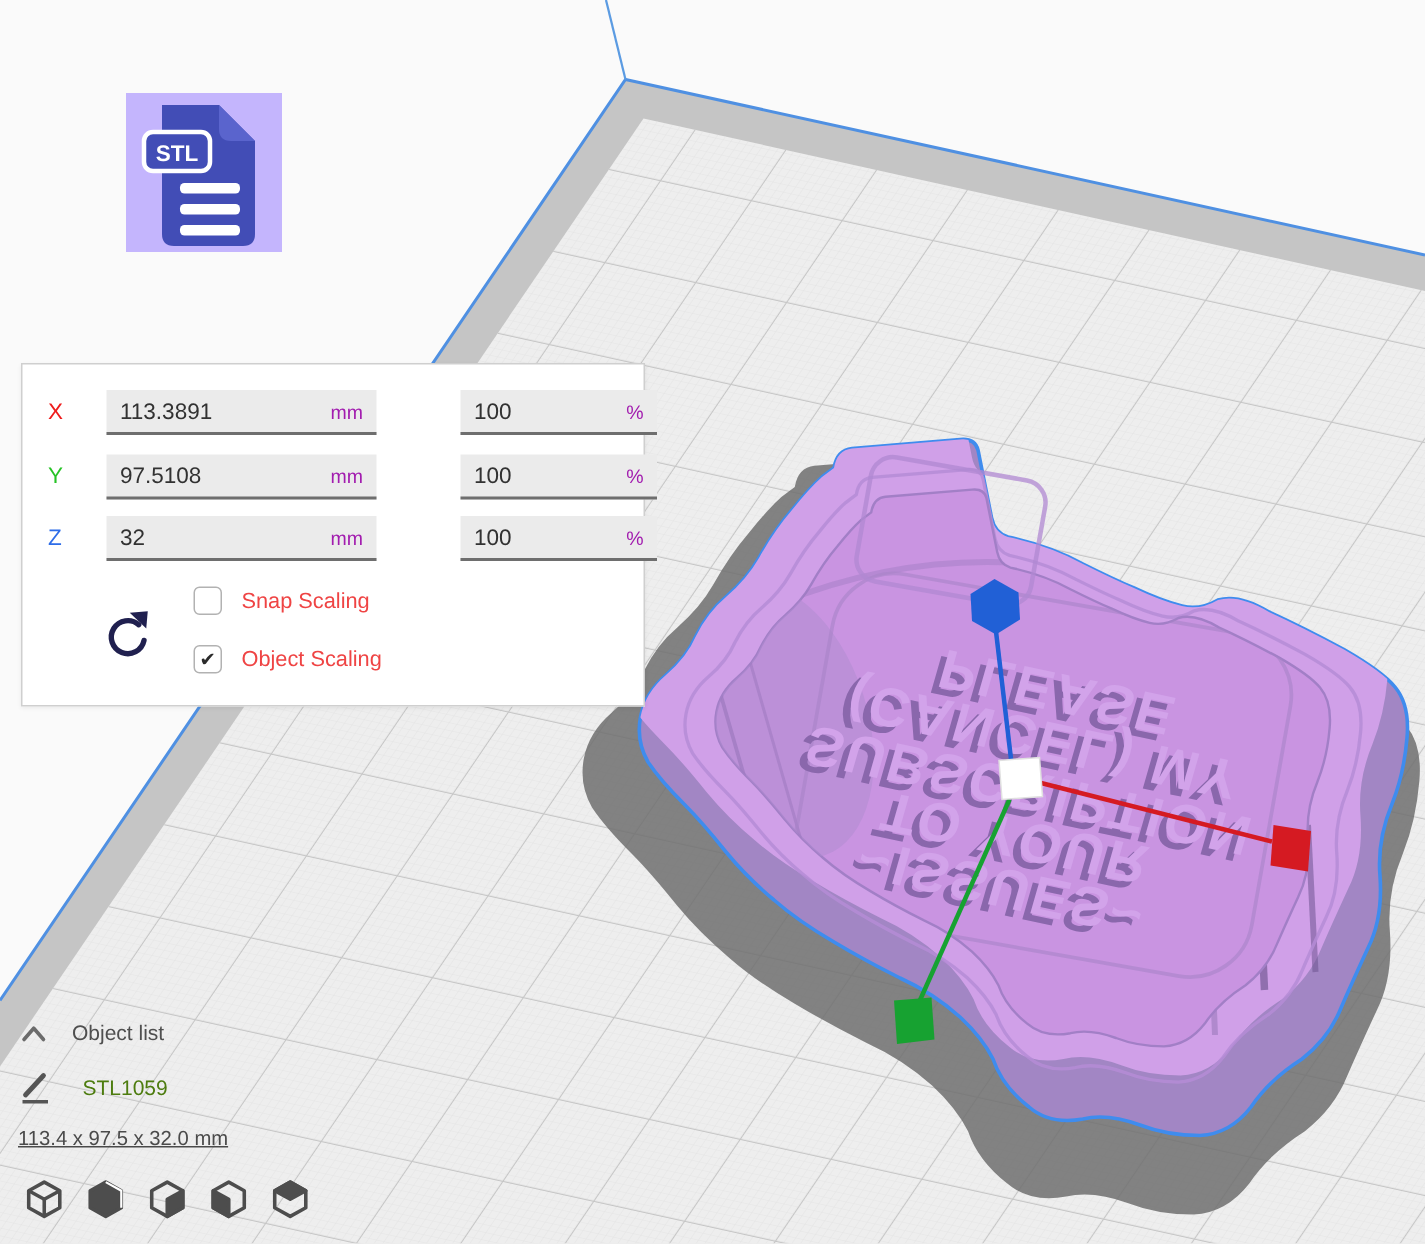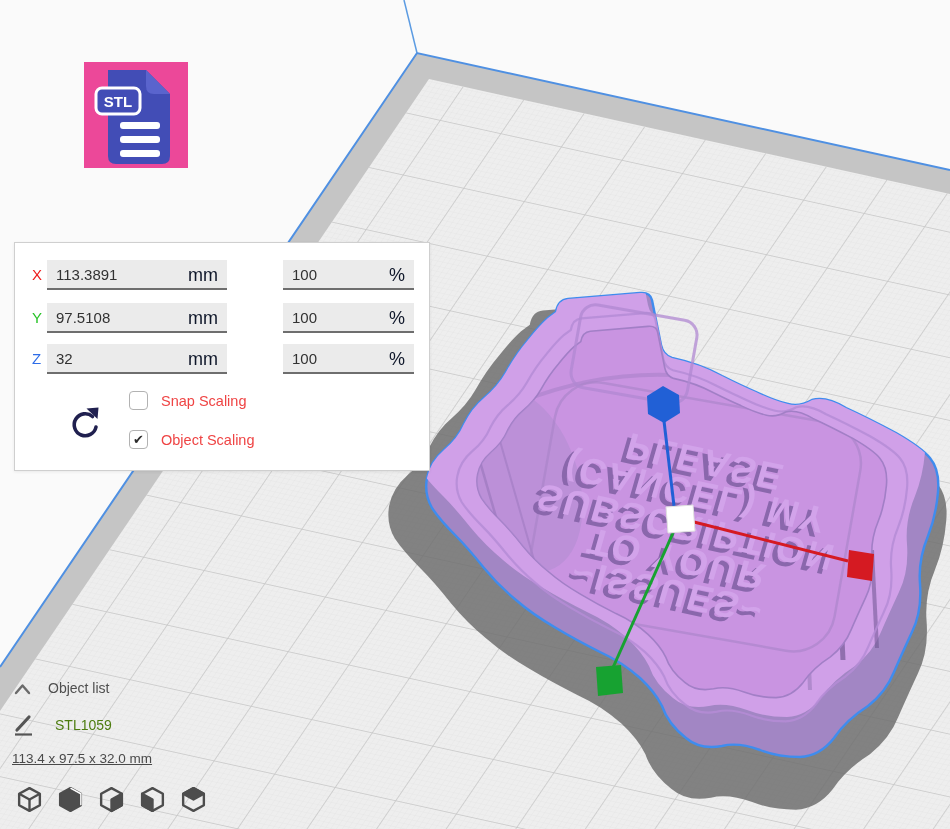--- a/index.html
+++ b/index.html
@@ -3,35 +3,35 @@
 <meta charset="utf-8">
 <style>
   * { margin:0; padding:0; box-sizing:border-box; }
   html,body { width:950px; height:829px; overflow:hidden; background:#fafafa;
               font-family:"Liberation Sans", sans-serif; }
   #stage { position:relative; width:950px; height:829px; }
   #scene { position:absolute; left:0; top:0; z-index:0; }
 
   
   .stl-thumb { position:absolute; left:84px; top:62px; width:104px; height:106px;
-               background:#ec4899; z-index:3; }
+               background:#c4b5fd; z-index:3; }
 
   
   .tool-panel { position:absolute; left:14px; top:242px; width:416px; height:229px;
                 background:#ffffff; border:1px solid #cfcfcf; z-index:5;
                 box-shadow:0 1px 3px rgba(0,0,0,0.07); }
   .axis-row { position:absolute; height:30px; }
   .axis-label { position:absolute; left:17px; width:16px; font-size:15px; line-height:30px; }
   .axis-x { color:#ee1c1c; } .axis-y { color:#27c327; } .axis-z { color:#2e6de8; }
-  .field-wrap { position:absolute; height:30px; }
+  .field-wrap { position:absolute; height:30px;margin-left:24px; }
   .fw-mm { left:32px; width:180px; } .fw-pct { left:220px; width:179px;padding-left:48px; }
   .field-wrap input { width:100%; height:30px; background:#ebebeb; border:0;
        border-bottom:2px solid #6e6e6e; font-family:"Liberation Sans",sans-serif;
        font-size:15px; color:#323232; padding:0 34px 0 9px; outline:none; }
-  .unit { position:absolute; right:9px; top:0; line-height:30px; font-size:18px; color:#0f172a; }
+  .unit { position:absolute; right:9px; top:0; line-height:30px; font-size:13px; color:#a21caf; }
   .row1 { top:17px; } .row2 { top:60px; } .row3 { top:101px; }
   .chk-row { position:absolute; left:114px; display:flex; align-items:center; gap:13px; }
   .chk-row1 { top:148px; } .chk-row2 { top:187px; }
   .checkbox { width:19px; height:19px; background:#fff; border:1px solid #b2b2b2;
               border-radius:4px; font-size:13px; line-height:17px; text-align:center;
               color:#2b2b2b; cursor:pointer; }
   .chk-label { font-size:14.5px; color:#ef4444; }
   .reset-btn { position:absolute; left:53px; top:163px; width:34px; height:36px; cursor:pointer; }
   .obj-header-text { position:absolute; left:48px; top:680px; font-size:14px; color:#4f4f4f;text-align:right; }
   .obj-item-text   { position:absolute; left:55px; top:717px; font-size:14px; color:#4d7c0f; }

